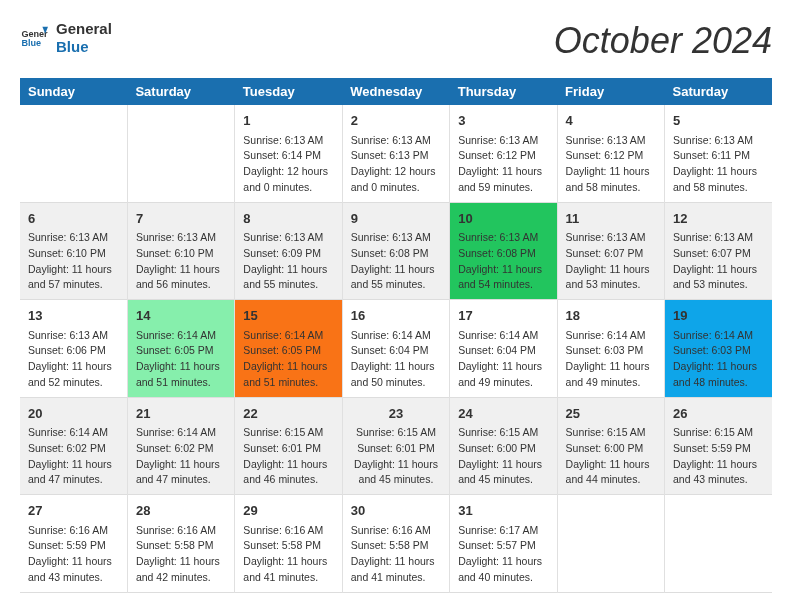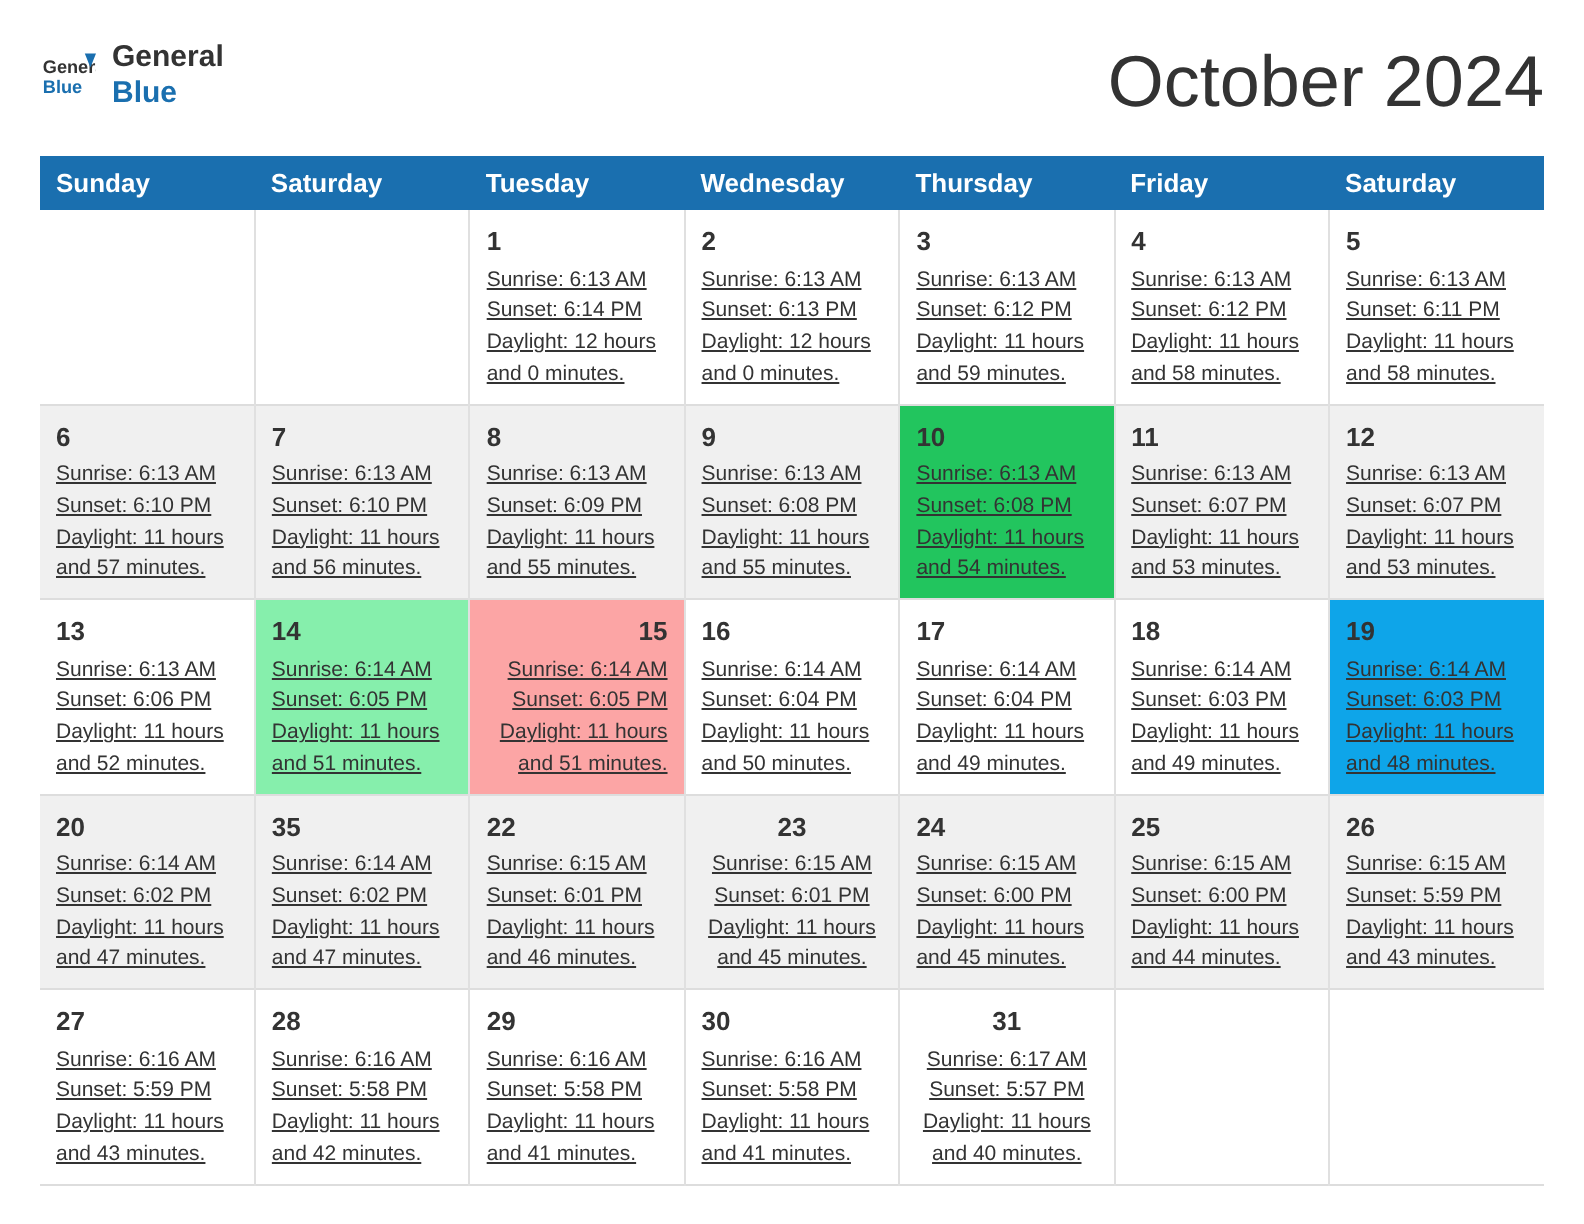--- a/index.html
+++ b/index.html
@@ -20,20 +20,21 @@
       display: flex;
       align-items: center;
       gap: 4px;
     }
     .logo-icon {
       width: 28px;
       height: 28px;
     }
     .title-block {
       text-align: right;
+      font-style: italic;
     }
     .month-title {
       font-size: 36px;
       font-weight: normal;
       color: #333;
     }
     .subtitle {
       font-size: 16px;
       color: #333;
     }
@@ -71,21 +72,20 @@
     }
     .day-num {
       font-weight: bold;
       font-size: 13px;
       display: block;
       margin-bottom: 2px;
     }
     .day-info {
       font-size: 10.5px;
       color: #333;
-      text-decoration: underline;
     }
   </style>
 </head>
 <body>
 
 <div class="header">
   <div class="logo">
     <svg class="logo-icon" viewBox="0 0 40 40" xmlns="http://www.w3.org/2000/svg">
       <text x="2" y="18" font-size="13" font-weight="bold" fill="#333" font-family="Arial">General</text>
       <text x="2" y="32" font-size="13" font-weight="bold" fill="#1a6faf" font-family="Arial">Blue</text>
@@ -213,21 +213,21 @@
 Daylight: 11 hours
 and 52 minutes.</div>
         </td>
         <td style="background: #86efac;">
           <span class="day-num">14</span>
           <div class="day-info" style="white-space: pre-line;">Sunrise: 6:14 AM
 Sunset: 6:05 PM
 Daylight: 11 hours
 and 51 minutes.</div>
         </td>
-        <td style="background: #fca5a5; text-align: right;">
+        <td style="background: #f97316;">
           <span class="day-num">15</span>
           <div class="day-info" style="white-space: pre-line;">Sunrise: 6:14 AM
 Sunset: 6:05 PM
 Daylight: 11 hours
 and 51 minutes.</div>
         </td>
         <td style="background: rgb(255, 255, 255);">
           <span class="day-num">16</span>
           <div class="day-info" style="white-space: pre-line;">Sunrise: 6:14 AM
 Sunset: 6:04 PM
@@ -258,21 +258,21 @@
       </tr>
       <tr style="background: rgb(240, 240, 240);">
         <td style="background: rgb(240, 240, 240);">
           <span class="day-num">20</span>
           <div class="day-info" style="white-space: pre-line;">Sunrise: 6:14 AM
 Sunset: 6:02 PM
 Daylight: 11 hours
 and 47 minutes.</div>
         </td>
         <td style="background: rgb(240, 240, 240);">
-          <span class="day-num">35</span>
+          <span class="day-num">21</span>
           <div class="day-info" style="white-space: pre-line;">Sunrise: 6:14 AM
 Sunset: 6:02 PM
 Daylight: 11 hours
 and 47 minutes.</div>
         </td>
         <td style="background: rgb(240, 240, 240);">
           <span class="day-num">22</span>
           <div class="day-info" style="white-space: pre-line;">Sunrise: 6:15 AM
 Sunset: 6:01 PM
 Daylight: 11 hours
@@ -329,21 +329,21 @@
 Daylight: 11 hours
 and 41 minutes.</div>
         </td>
         <td style="background: rgb(255, 255, 255);">
           <span class="day-num">30</span>
           <div class="day-info" style="white-space: pre-line;">Sunrise: 6:16 AM
 Sunset: 5:58 PM
 Daylight: 11 hours
 and 41 minutes.</div>
         </td>
-        <td style="background: rgb(255, 255, 255); text-align: center;">
+        <td style="background: rgb(255, 255, 255);">
           <span class="day-num">31</span>
           <div class="day-info" style="white-space: pre-line;">Sunrise: 6:17 AM
 Sunset: 5:57 PM
 Daylight: 11 hours
 and 40 minutes.</div>
         </td>
         <td style="background: rgb(255, 255, 255);"></td>
         <td style="background: rgb(255, 255, 255);"></td>
       </tr>
     </tbody>

